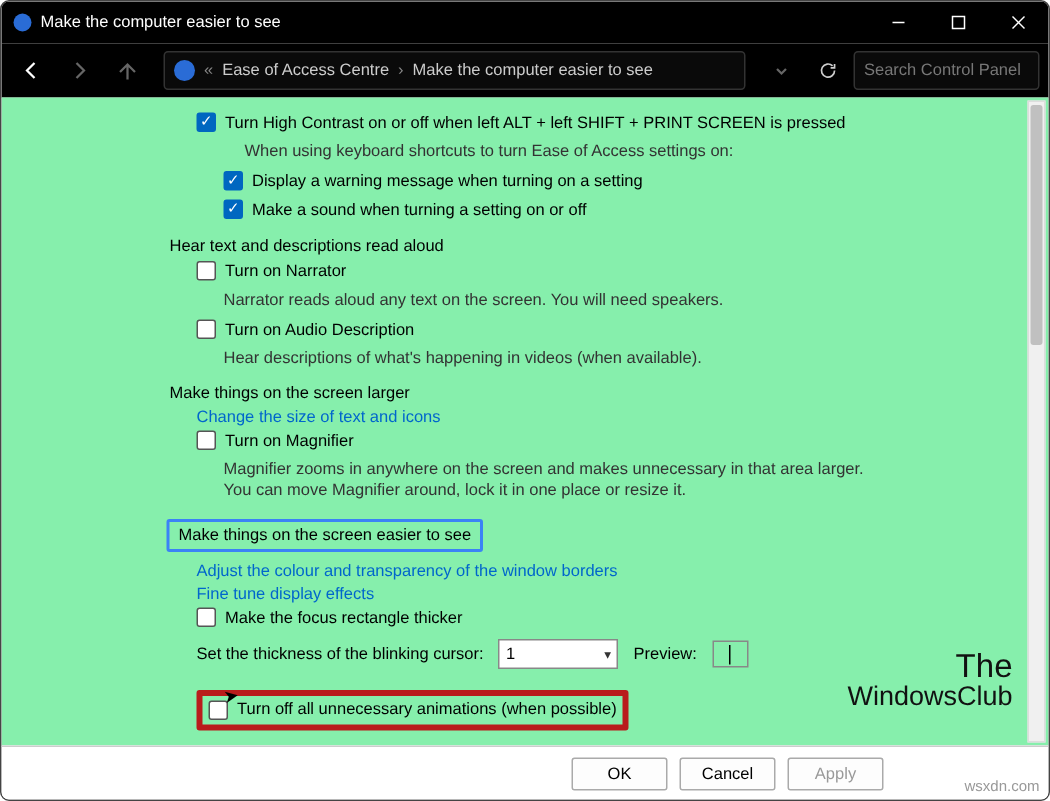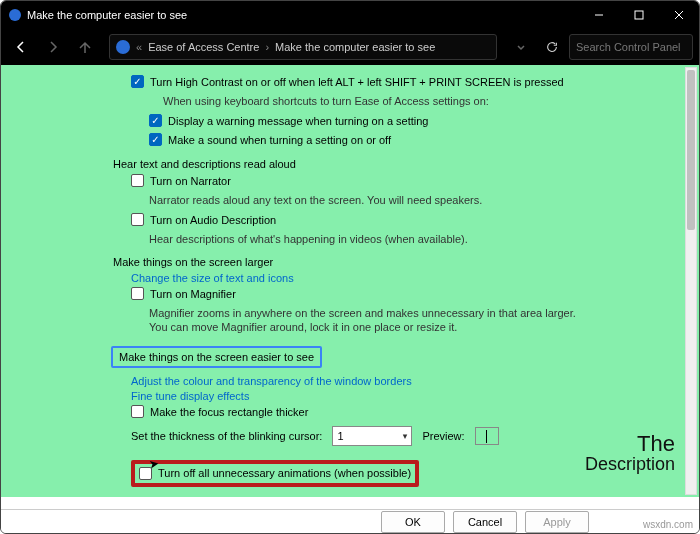--- a/index.html
+++ b/index.html
@@ -32,21 +32,21 @@
   .shead { color:#000; margin: 10px 0 4px -18px; }
   .indent1 { margin-left: 18px; }
   .link { color:#0066cc; margin: 3px 0; display:block; }
   .highlightbox { border:2px solid #3b82f6; border-radius:2px; padding:3px 6px; display:inline-block; margin: 6px 0 4px -20px; }
   .highlightbox2 { border:4px solid #b91c1c; border-radius:2px; padding:2px 4px; display:inline-flex; align-items:center; gap:6px; }
   .thickrow { display:flex; align-items:center; gap:10px; margin-top:6px; }
   .thickrow .combo { width:80px; height:20px; border:1px solid #888; font-size:11px; padding:0 4px; display:flex; align-items:center; justify-content:space-between; background:#fff; }
   .thickrow .combo .dd { font-size:9px; color:#333; }
   .thickrow .prevbox { width:24px; height:18px; border:1px solid #888; display:flex; align-items:center; justify-content:center; }
   .thickrow .prevbox .cursor { width:1px; height:13px; background:#000; }
-  .btnrow { position:absolute; bottom:0; left:0; right:0; height:24px; border-top:1px solid #ccc; display:flex; align-items:center; justify-content:flex-end; gap:8px; padding-right:110px; background:#fff; }
+  .btnrow { position:absolute; bottom:0; left:0; right:0; height:36px; border-top:1px solid #ccc; display:flex; align-items:center; justify-content:flex-end; gap:8px; padding-right:110px; background:#fff; }
   .btn { min-width:64px; height:22px; border:1px solid #aaa; background:#fdfdfd; font-size:11px; border-radius:2px; display:flex; align-items:center; justify-content:center; padding:0 10px; }
   .btn.dis { color:#999; }
   .watermark { position:absolute; right:24px; bottom:60px; text-align:right; font-family: Georgia, serif; line-height:1; pointer-events:none; }
   .watermark .l1 { font-size:22px; color:#111; }
   .watermark .l2 { font-size:18px; color:#111; }
   .wsx { position:absolute; right:6px; bottom:3px; font-size:10px; color:#999; pointer-events:none; }
   .cursor-ptr { position:absolute; left:148px; bottom:62px; font-size:12px; pointer-events:none; transform: rotate(-10deg);}
 </style>
 </head>
 <body>
@@ -196,18 +196,18 @@
     <div class="btn">
         <span>Cancel</span>
       </div>
     <div class="btn dis">
         <span>Apply</span>
       </div>
   </div>
 
   <div class="watermark">
     <div class="l1">The</div>
-    <div class="l2">Description</div>
+    <div class="l2">WindowsClub</div>
   </div>
   <div class="wsx">wsxdn.com</div>
   <div class="cursor-ptr">➤</div>
 
 </div>
 
 </body></html>

